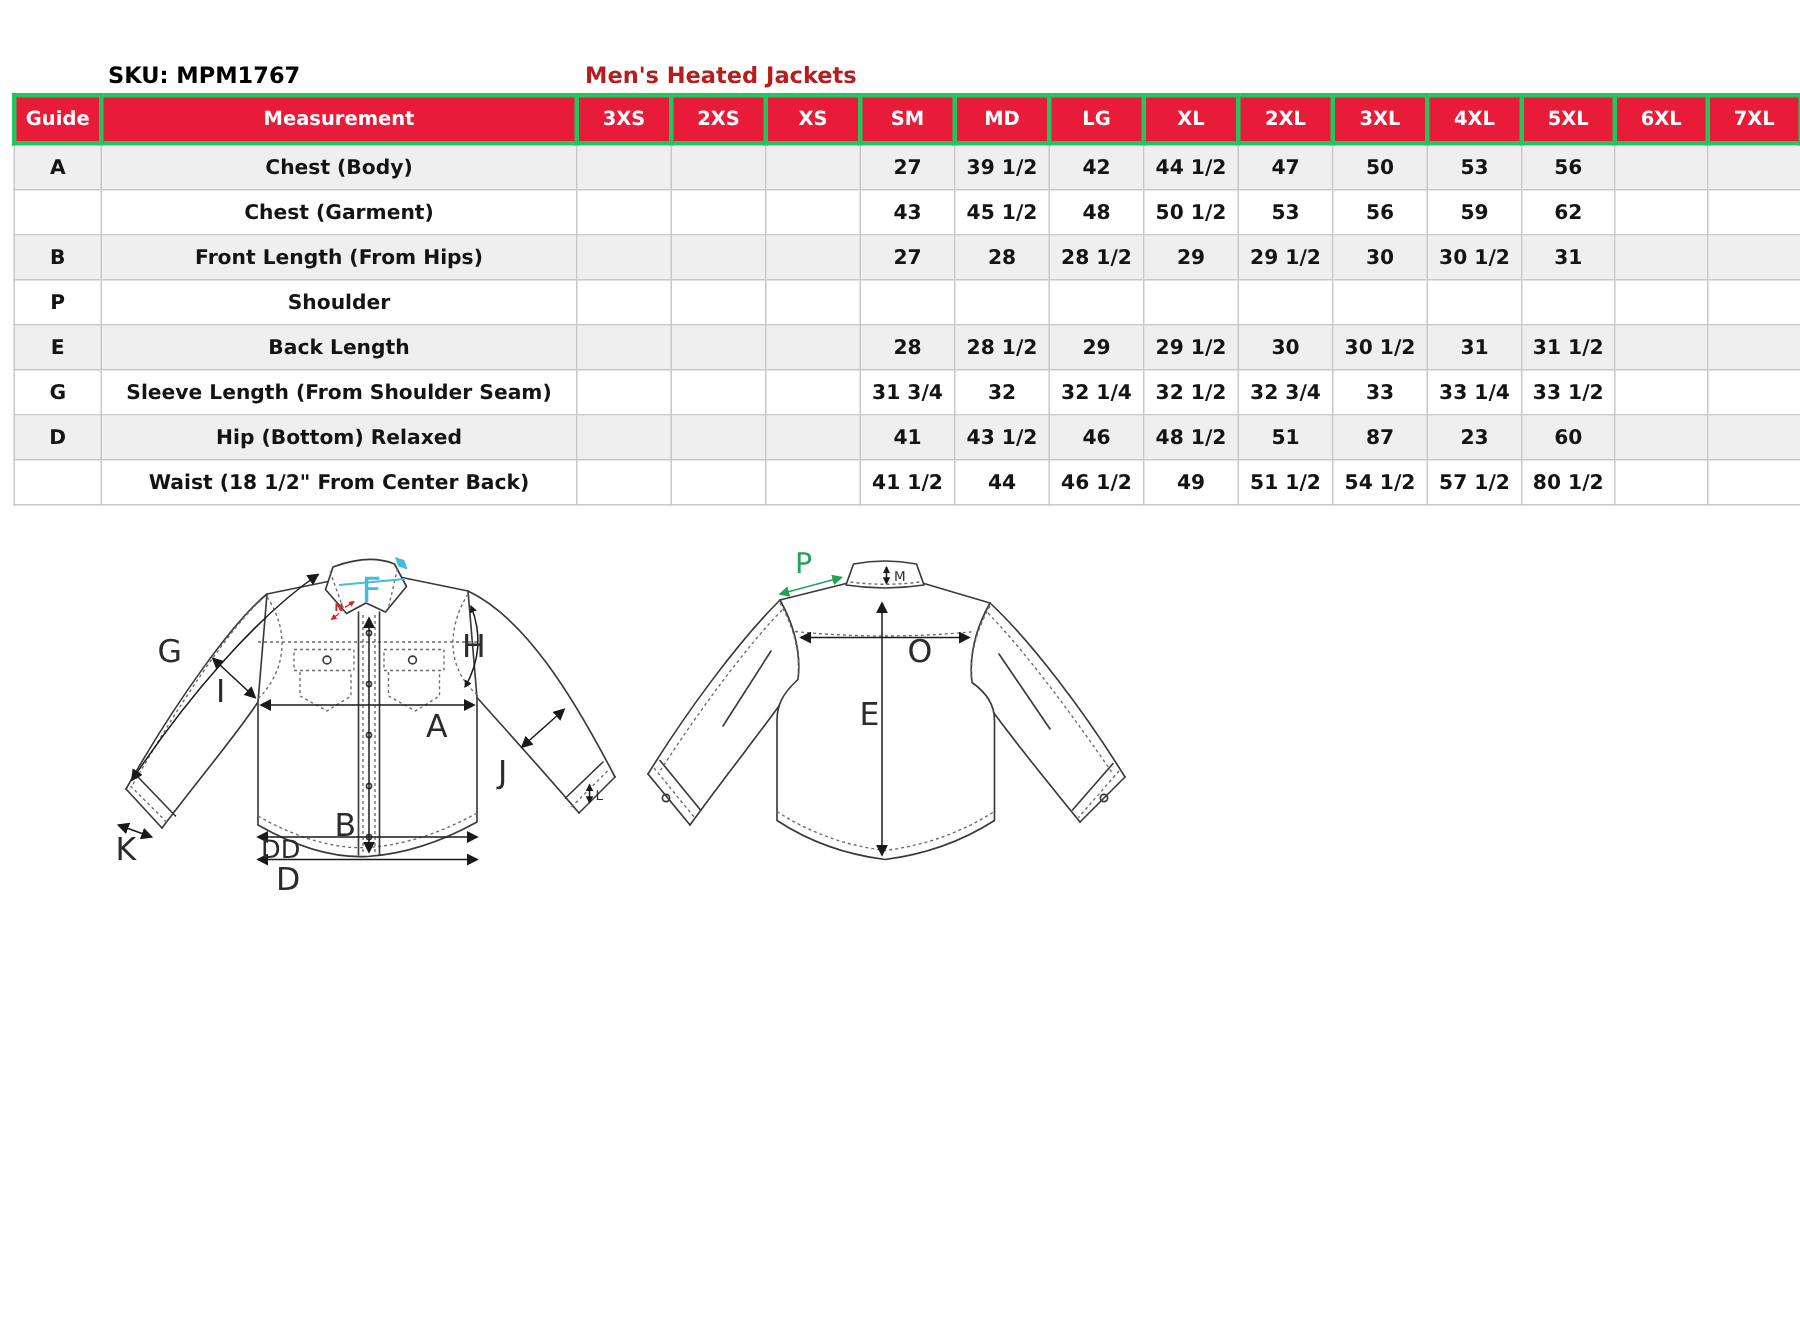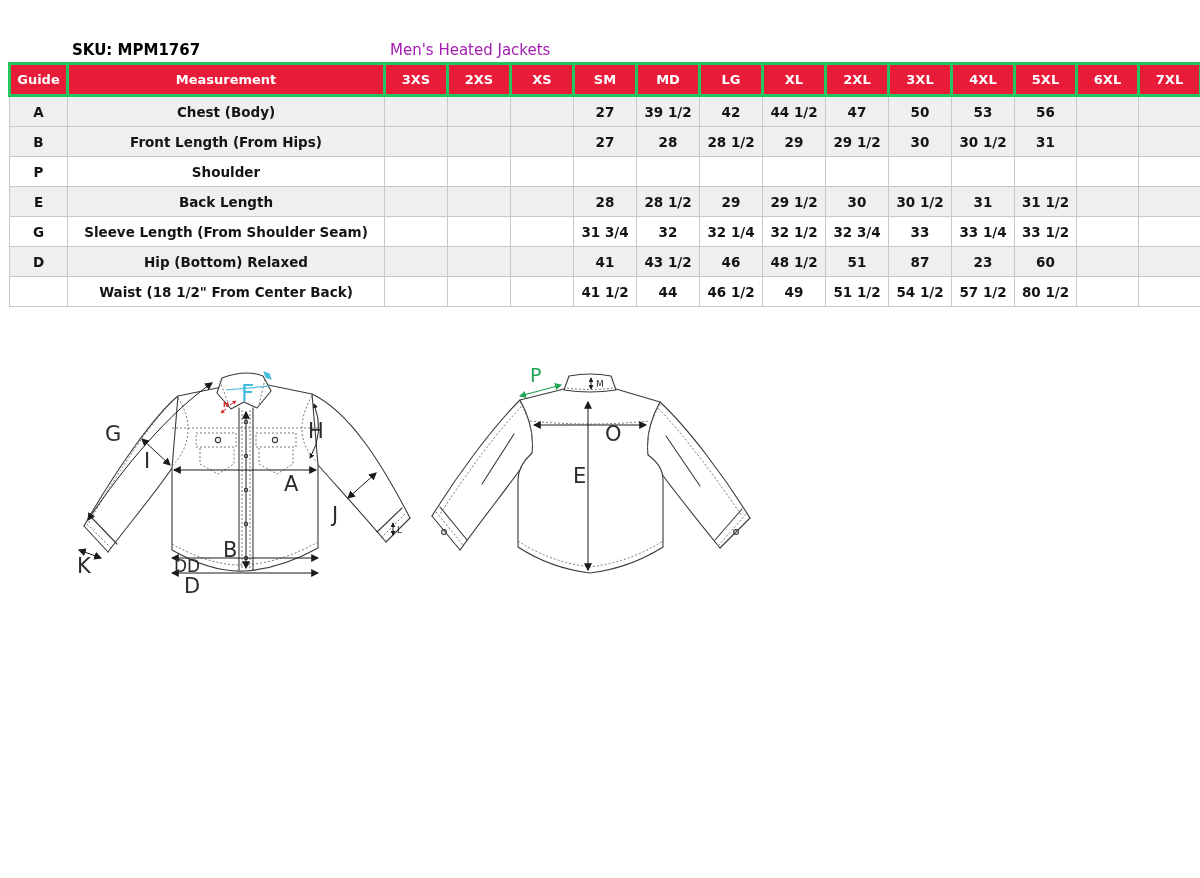--- a/index.html
+++ b/index.html
@@ -8,21 +8,21 @@
     font-family:"DejaVu Sans","Liberation Sans",sans-serif;
     position:relative;overflow:hidden;
   }
   .page{position:absolute;left:0;top:0;width:1024px;height:878px;background:#fff;}
   .sku{
     position:absolute;left:72px;top:41px;
     font-size:15px;font-weight:bold;color:#000;white-space:nowrap;
   }
   .product-title{
     position:absolute;left:390px;top:41px;
-    font-size:15px;font-weight:normal;color:#a21caf;white-space:nowrap;
+    font-size:15px;font-weight:bold;color:#b91c1c;white-space:nowrap;
   }
   table.size-chart{
     position:absolute;left:8px;top:62px;
     border-collapse:collapse;table-layout:fixed;
     width:1191px;
   }
   table.size-chart th{
     background:var(--header-bg,#e81b39);color:var(--header-text,#fff);
     font-size:13px;font-weight:bold;height:29px;padding:0;
     border:3px solid #22c55e;text-align:center;
@@ -110,20 +110,37 @@
           <td>39 1/2</td>
           <td>42</td>
           <td>44 1/2</td>
           <td>47</td>
           <td>50</td>
           <td>53</td>
           <td>56</td>
           <td></td>
           <td></td>
         </tr>
+        <tr>
+          <td></td>
+          <td>Chest (Garment)</td>
+          <td></td>
+          <td></td>
+          <td></td>
+          <td>43</td>
+          <td>45 1/2</td>
+          <td>48</td>
+          <td>50 1/2</td>
+          <td>53</td>
+          <td>56</td>
+          <td>59</td>
+          <td>62</td>
+          <td></td>
+          <td></td>
+        </tr>
         <tr class="alt">
           <td>B</td>
           <td>Front Length (From Hips)</td>
           <td></td>
           <td></td>
           <td></td>
           <td>27</td>
           <td>28</td>
           <td>28 1/2</td>
           <td>29</td>

